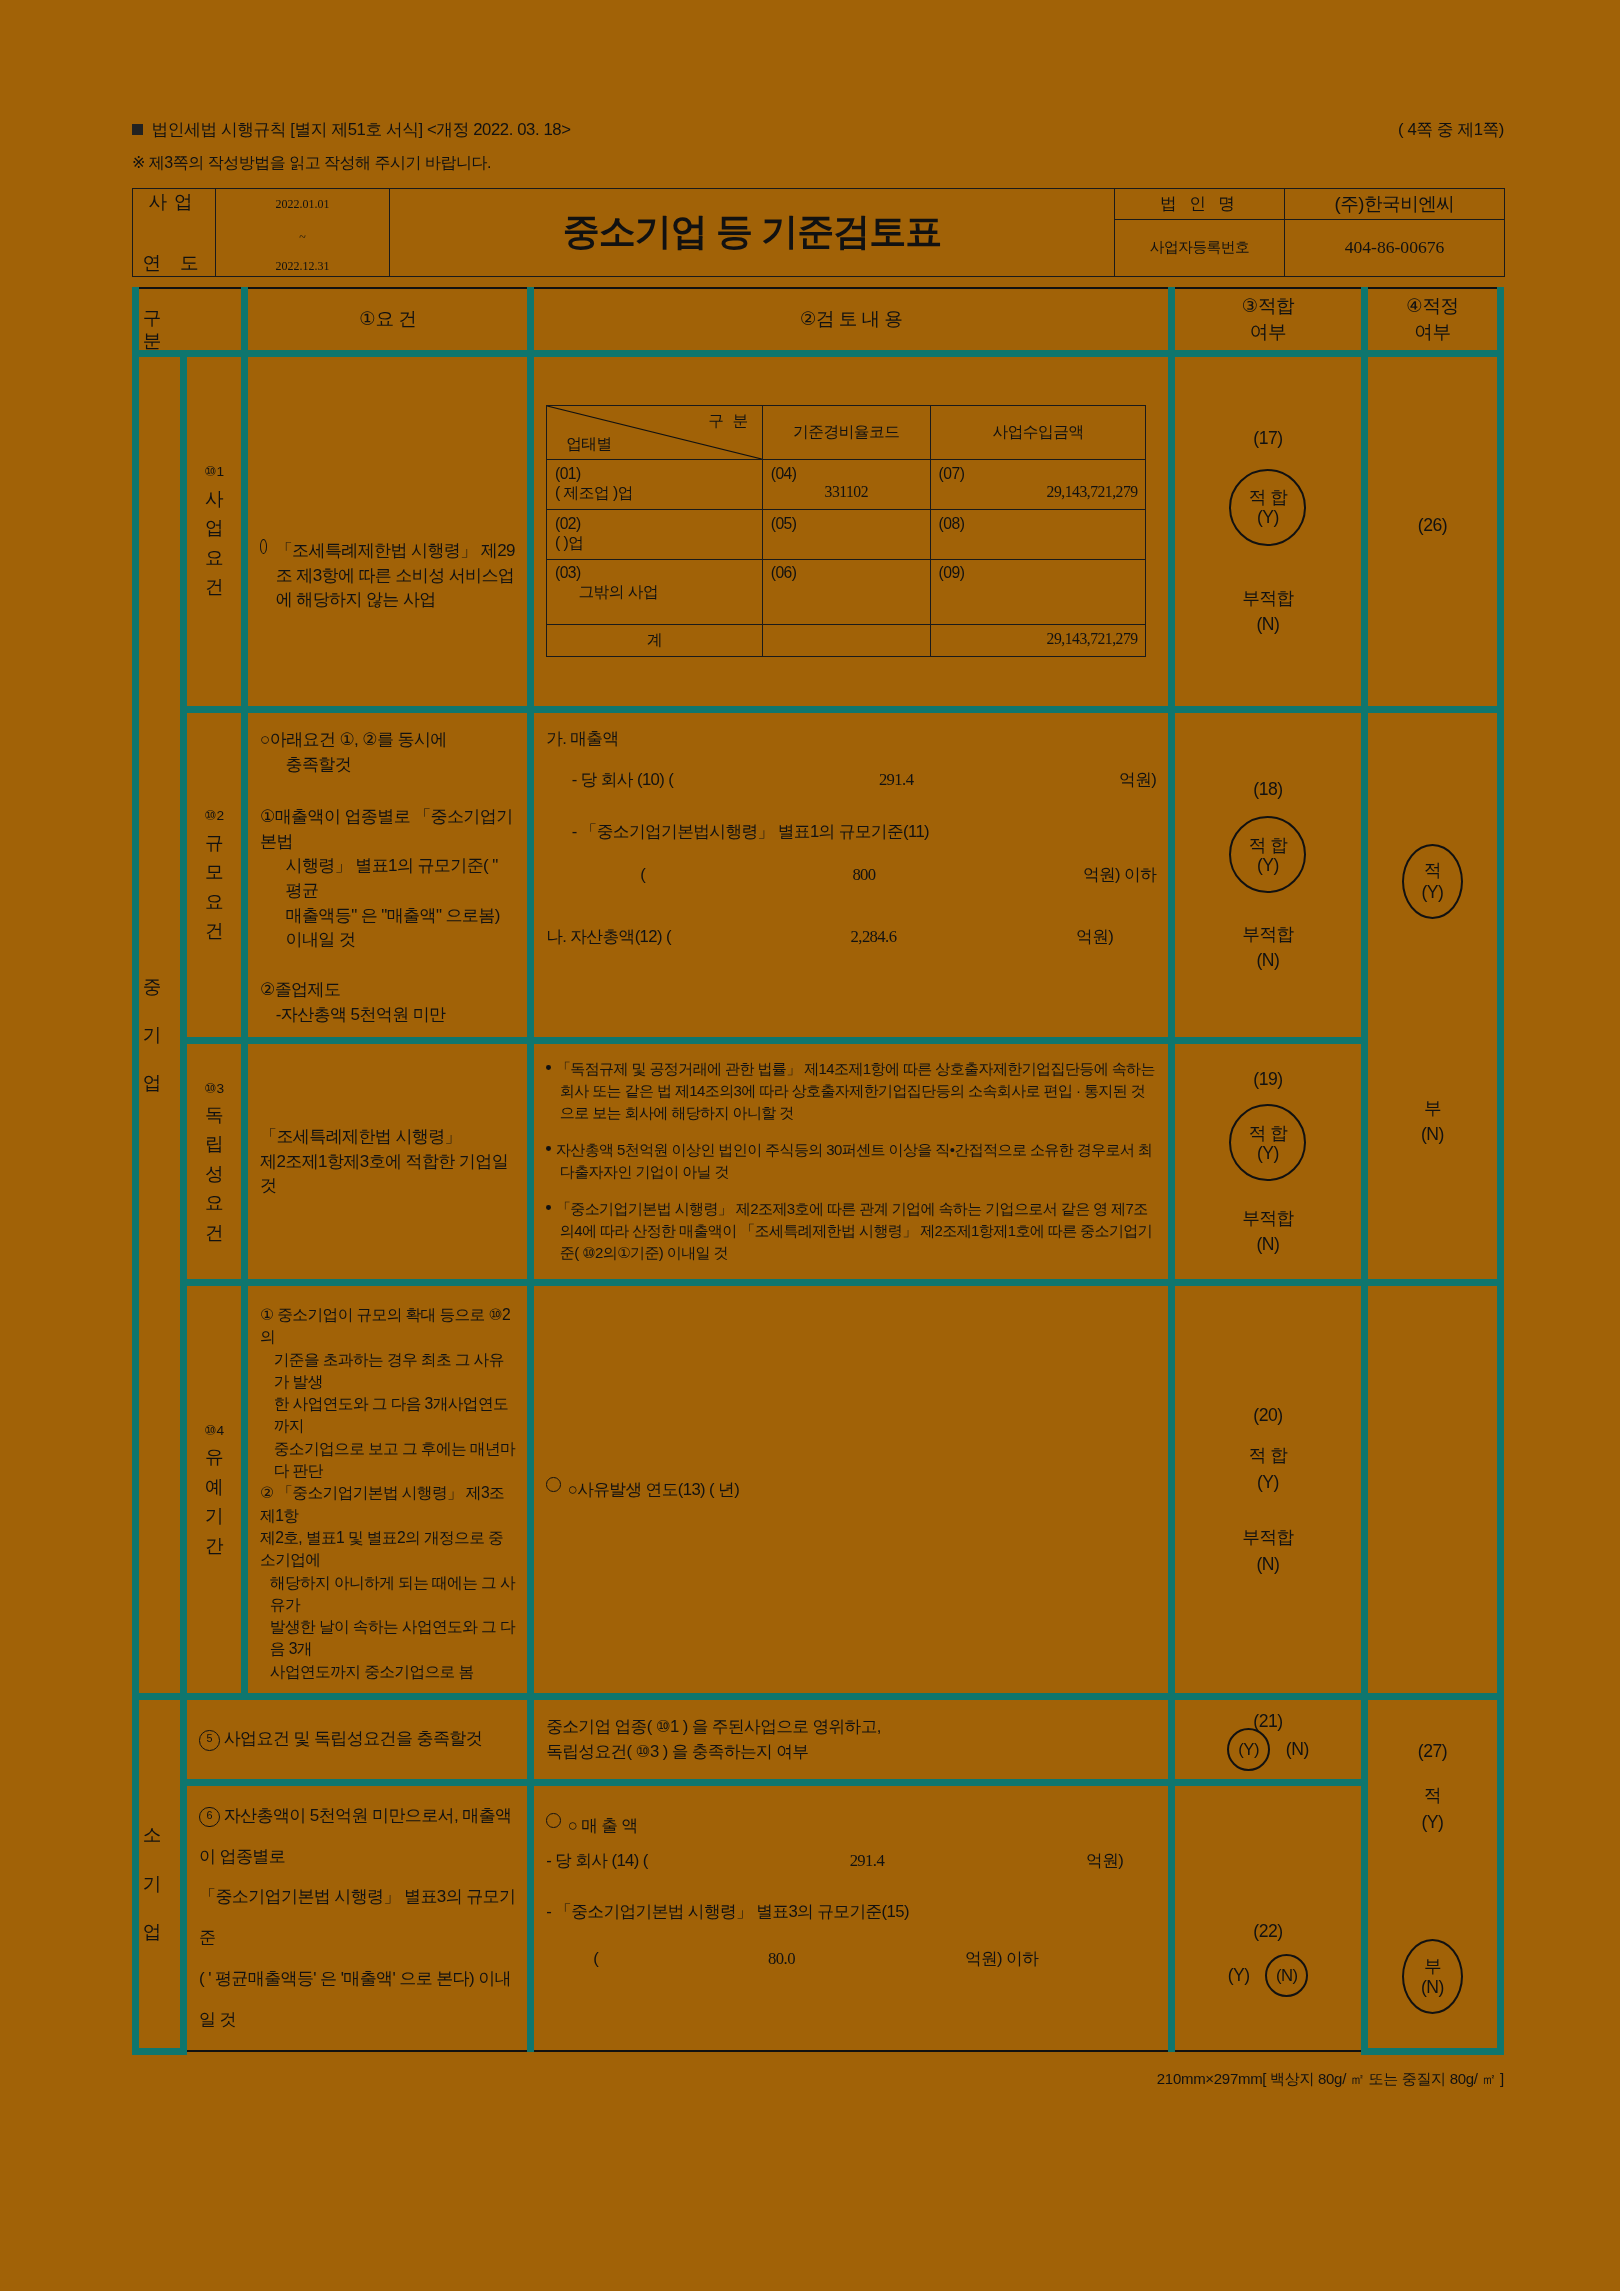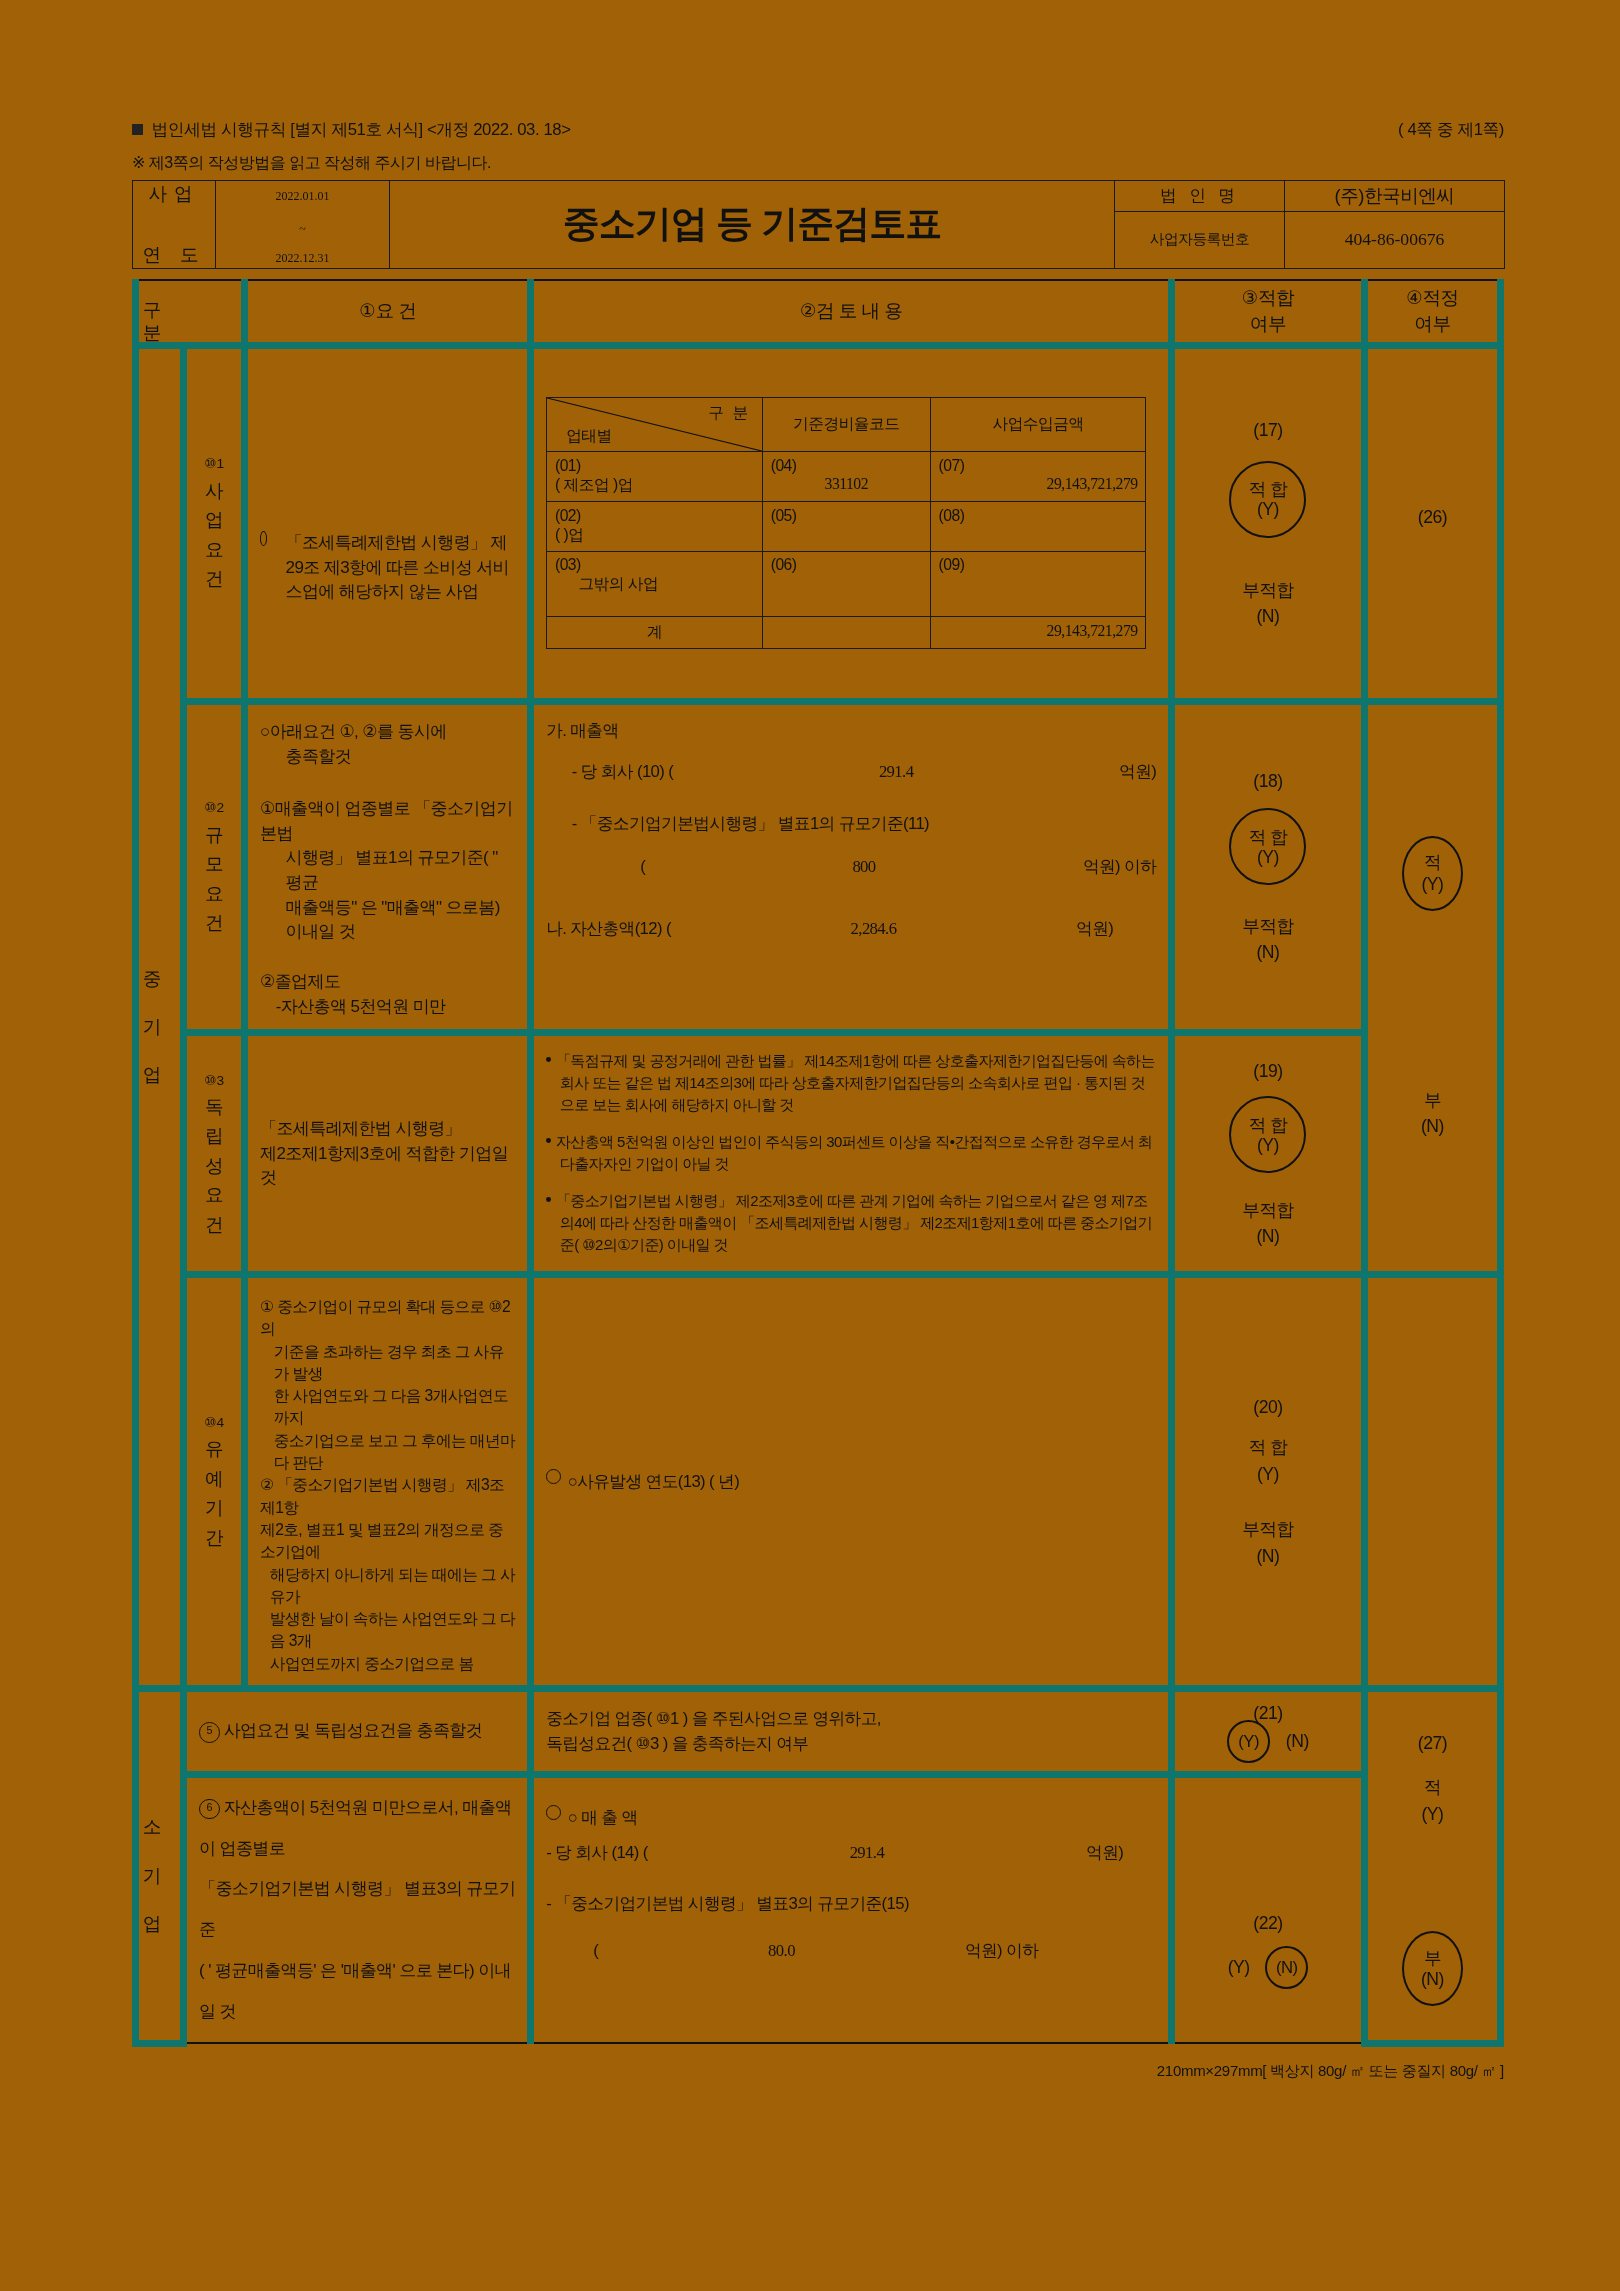--- a/index.html
+++ b/index.html
@@ -12,21 +12,21 @@
   .page{position:relative;width:1620px;height:2292px;background:#a16207;overflow:hidden;}
   .sheet{position:absolute;left:132px;top:118px;width:1372px;}
 
   
   .meta-row{display:flex;justify-content:space-between;align-items:flex-end;font-size:16.7px;letter-spacing:-0.4px;}
   .meta-left{display:flex;align-items:center;gap:5.9px;}
   .sq{display:inline-block;width:10.8px;height:10.8px;background:#222;margin-right:2.9px;}
   .meta-note{font-size:16px;margin-top:11.8px;letter-spacing:-0.5px;}
 
   
-  table.hdr{border-collapse:collapse;width:1372px;margin-top:6px;table-layout:fixed;}
+  table.hdr{border-collapse:collapse;width:1372px;margin-top:14px;table-layout:fixed;}
   table.hdr td{border:1px solid #1a1a1a;text-align:center;vertical-align:middle;padding:2px 3.9px;}
   .hdr .lbl{font-size:18.6px;letter-spacing:6.9px;padding-left:6.9px;}
   .hdr .dt{font-size:12px;font-family:"Liberation Serif","DejaVu Serif",serif;}
   .hdr .title{font-size:37px;font-weight:bold;letter-spacing:-1px;text-align:center;}
   .hdr .cname-lbl{font-size:16.7px;letter-spacing:3.9px;padding-left:3.9px;}
   .hdr .cname-val{font-size:18.6px;letter-spacing:-0.5px;}
   .hdr .bizno-lbl{font-size:14.7px;letter-spacing:-0.5px;}
   .hdr .bizno-val{font-size:17.6px;font-family:"Liberation Serif","DejaVu Serif",serif;}
   .tilde{font-size:15.7px;line-height:7.8px;}
 
@@ -155,21 +155,21 @@
         <td class="vcell" style="padding:0">
           <div class="vstack" style="height:349px">
             <span class="cn">⑩1</span>
             <span>사</span>
             <span>업</span>
             <span>요</span>
             <span>건</span>
           </div>
         </td>
         <td class="req">
-          <div style="display:flex;gap:12px;margin-top:90px;">
+          <div style="display:flex;gap:2px;margin-top:90px;">
             <span class="ob"></span>
             <span>「조세특례제한법 시행령」 제29조 제3항에 따른 소비성 서비스업에 해당하지 않는 사업</span>
           </div>
         </td>
         <td style="padding:13.7px 21.6px 13.7px 11.8px">
           <table class="inner">
             <colgroup>
                   <col style="width:36%">
                   <col style="width:28%">
                   <col style="width:36%">

